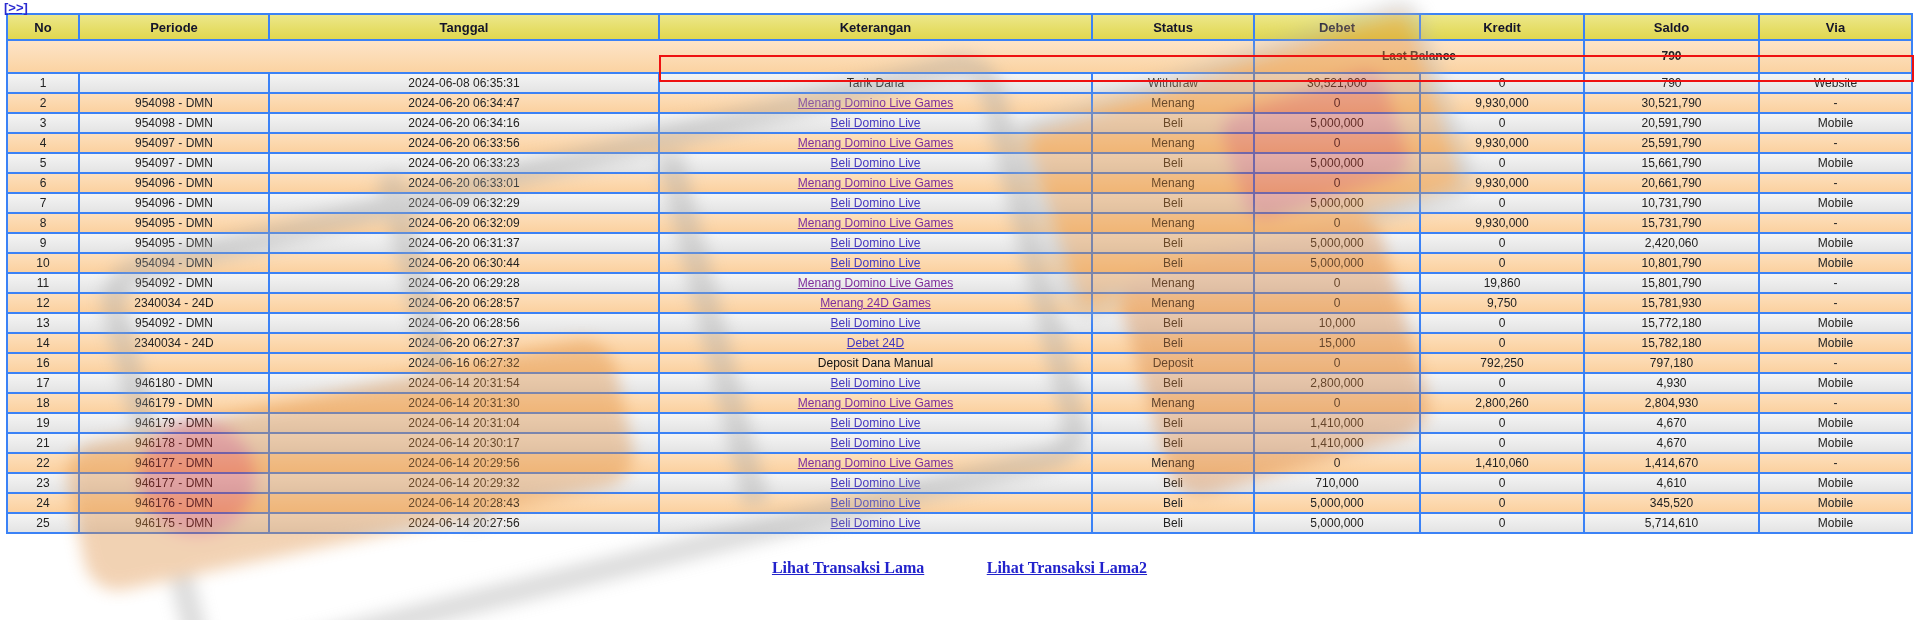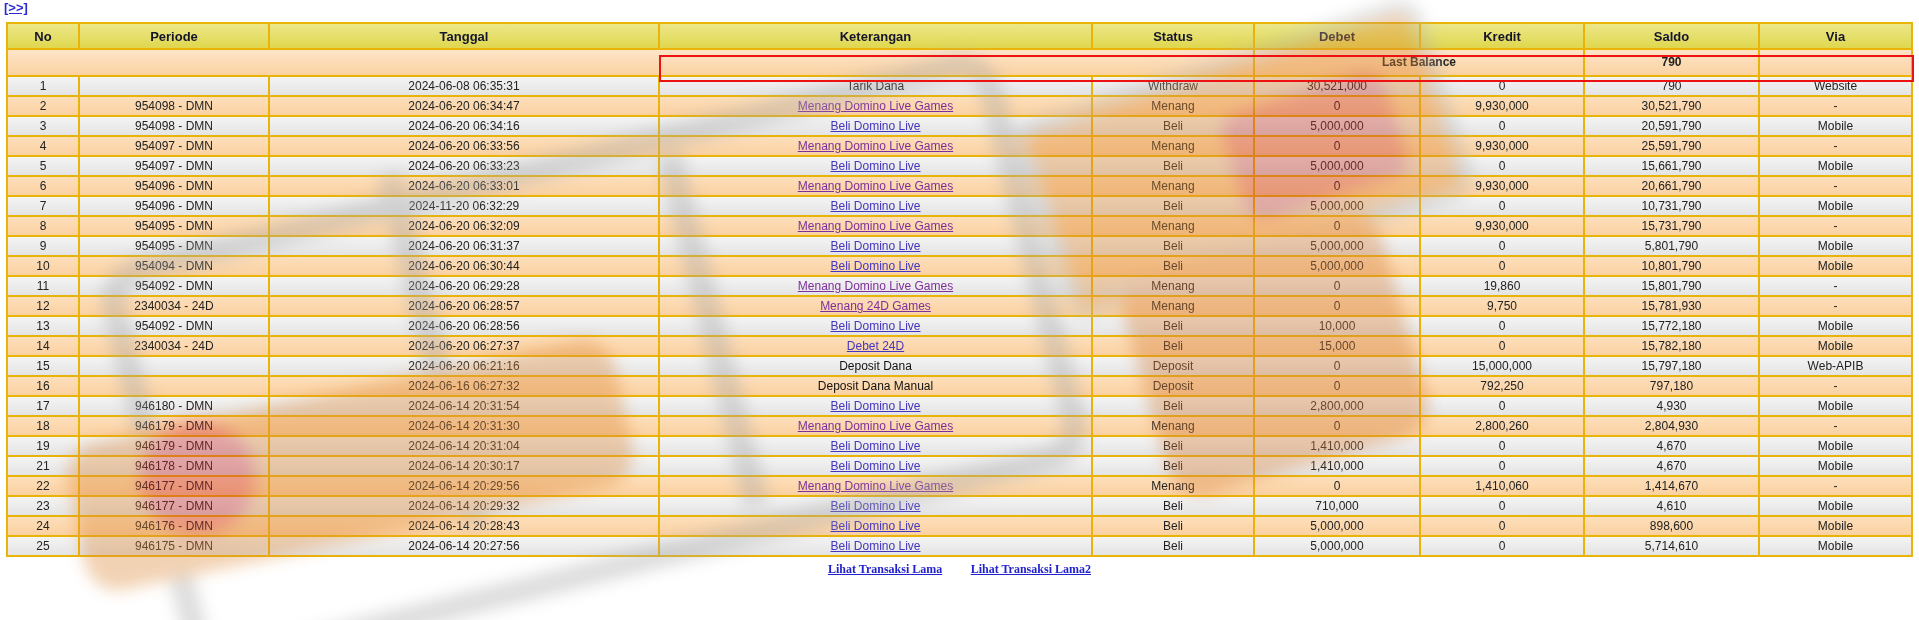--- a/index.html
+++ b/index.html
@@ -11,53 +11,53 @@
   html,body{margin:0;padding:0;}
   body{
     width:1919px;height:620px;position:relative;overflow:hidden;background:#fff;
     font-family:"Liberation Sans", sans-serif;
   }
   .top-link{
     position:absolute;top:0px;left:4px;font-size:13px;font-weight:bold;
     color:var(--top-link-blue);text-decoration:underline;cursor:pointer;z-index:2;
   }
   table.tx{
-    position:absolute;top:22px;left:6px;border-collapse:separate;border-spacing:2px;
-    table-layout:fixed;background:#eab308;z-index:1;
+    position:absolute;top:13px;left:6px;border-collapse:separate;border-spacing:2px;
+    table-layout:fixed;background:#3b82f6;z-index:1;
   }
   table.tx th{
     background:linear-gradient(#ece78a,#e0d74e);
     font-size:13px;font-weight:bold;color:#14142a;height:24px;padding:0;white-space:nowrap;overflow:hidden;
   }
   table.tx td{
     font-size:12px;height:18px;line-height:18px;text-align:center;padding:0 2px;
     white-space:nowrap;overflow:hidden;color:#222;
   }
-  tr.lb td{background:linear-gradient(#fde4c8,#fbd3a2);height:25px;line-height:15px;margin-top:40px;}
+  tr.lb td{background:linear-gradient(#fde4c8,#fbd3a2);height:31px;line-height:15px;margin-top:40px;}
   .lb-label{font-weight:bold;color:#141414;}
   .lb-value{font-weight:bold;color:var(--last-balance-value-blue);}
   tr.odd  td{background:linear-gradient(#f4f4f4,#e4e4e4);}
   tr.even td{background:linear-gradient(#fddfbc,#fbd1a0);}
   td.status{color:var(--status-text);}
   td.kredit,td.saldo{color:var(--amount-blue);}
   td.debet{color:#1a1a1a;}
   a.ket{text-decoration:underline;cursor:pointer;}
   a.ket.menang{color:var(--link-menang-purple);}
   a.ket.beli{color:var(--link-beli-blue);}
   span.ket-plain{color:#111;}
   .highlight-box{
     position:absolute;left:659px;top:55px;width:1251px;height:23px;
     border:2px solid var(--highlight-border-red);z-index:6;pointer-events:none;background:transparent;
   }
   .footer-links{
     position:absolute;top:559px;left:0;width:1919px;text-align:center;z-index:1;
   }
   .footer-links a{
-    font-family:"Liberation Serif", serif;font-weight:bold;font-size:12px;
-    color:var(--footer-link-blue);text-decoration:underline;cursor:pointer;margin:0 12px;
+    font-family:"Liberation Serif", serif;font-weight:bold;font-size:16px;
+    color:var(--footer-link-blue);text-decoration:underline;cursor:pointer;margin:0 29px;
   }
   
   .watermark{position:absolute;inset:0;z-index:5;pointer-events:none;filter:blur(8px);opacity:.38;}
   .watermark div{position:absolute;}
   .wm-orange-tr{left:1030px;top:55px;width:400px;height:180px;transform:rotate(-18deg);
     background:#e08a33;border:14px solid #b5b5b5;border-radius:26px;}
   .wm-gray-outline{left:130px;top:150px;width:880px;height:380px;transform:rotate(-14deg);
     border:24px solid #a6a6a6;border-radius:46px;background:transparent;}
   .wm-gray-bar1{left:420px;top:170px;width:26px;height:360px;transform:rotate(-14deg);background:#a6a6a6;}
   .wm-gray-bar2{left:700px;top:150px;width:26px;height:360px;transform:rotate(-14deg);background:#a6a6a6;}
@@ -170,21 +170,21 @@
         <td><a class="ket menang">Menang Domino Live Games</a></td>
         <td class="status">Menang</td>
         <td class="debet">0</td>
         <td class="kredit">9,930,000</td>
         <td class="saldo">20,661,790</td>
         <td class="via">-</td>
       </tr>
       <tr class="odd">
         <td>7</td>
         <td>954096 - DMN</td>
-        <td>2024-11-20 06:32:29</td>
+        <td>2024-06-09 06:32:29</td>
         <td><a class="ket beli">Beli Domino Live</a></td>
         <td class="status">Beli</td>
         <td class="debet">5,000,000</td>
         <td class="kredit">0</td>
         <td class="saldo">10,731,790</td>
         <td class="via">Mobile</td>
       </tr>
       <tr class="even">
         <td>8</td>
         <td>954095 - DMN</td>
@@ -197,21 +197,21 @@
         <td class="via">-</td>
       </tr>
       <tr class="odd">
         <td>9</td>
         <td>954095 - DMN</td>
         <td>2024-06-20 06:31:37</td>
         <td><a class="ket beli">Beli Domino Live</a></td>
         <td class="status">Beli</td>
         <td class="debet">5,000,000</td>
         <td class="kredit">0</td>
-        <td class="saldo">5,801,790</td>
+        <td class="saldo">2,420,060</td>
         <td class="via">Mobile</td>
       </tr>
       <tr class="even">
         <td>10</td>
         <td>954094 - DMN</td>
         <td>2024-06-20 06:30:44</td>
         <td><a class="ket beli">Beli Domino Live</a></td>
         <td class="status">Beli</td>
         <td class="debet">5,000,000</td>
         <td class="kredit">0</td>
@@ -254,31 +254,20 @@
       <tr class="even">
         <td>14</td>
         <td>2340034 - 24D</td>
         <td>2024-06-20 06:27:37</td>
         <td><a class="ket beli">Debet 24D</a></td>
         <td class="status">Beli</td>
         <td class="debet">15,000</td>
         <td class="kredit">0</td>
         <td class="saldo">15,782,180</td>
         <td class="via">Mobile</td>
-      </tr>
-      <tr class="odd">
-        <td>15</td>
-        <td></td>
-        <td>2024-06-20 06:21:16</td>
-        <td><span class="ket-plain">Deposit Dana</span></td>
-        <td class="status">Deposit</td>
-        <td class="debet">0</td>
-        <td class="kredit">15,000,000</td>
-        <td class="saldo">15,797,180</td>
-        <td class="via">Web-APIB</td>
       </tr>
       <tr class="even">
         <td>16</td>
         <td></td>
         <td>2024-06-16 06:27:32</td>
         <td><span class="ket-plain">Deposit Dana Manual</span></td>
         <td class="status">Deposit</td>
         <td class="debet">0</td>
         <td class="kredit">792,250</td>
         <td class="saldo">797,180</td>
@@ -351,21 +340,21 @@
         <td class="via">Mobile</td>
       </tr>
       <tr class="even">
         <td>24</td>
         <td>946176 - DMN</td>
         <td>2024-06-14 20:28:43</td>
         <td><a class="ket beli">Beli Domino Live</a></td>
         <td class="status">Beli</td>
         <td class="debet">5,000,000</td>
         <td class="kredit">0</td>
-        <td class="saldo">898,600</td>
+        <td class="saldo">345,520</td>
         <td class="via">Mobile</td>
       </tr>
       <tr class="odd">
         <td>25</td>
         <td>946175 - DMN</td>
         <td>2024-06-14 20:27:56</td>
         <td><a class="ket beli">Beli Domino Live</a></td>
         <td class="status">Beli</td>
         <td class="debet">5,000,000</td>
         <td class="kredit">0</td>

